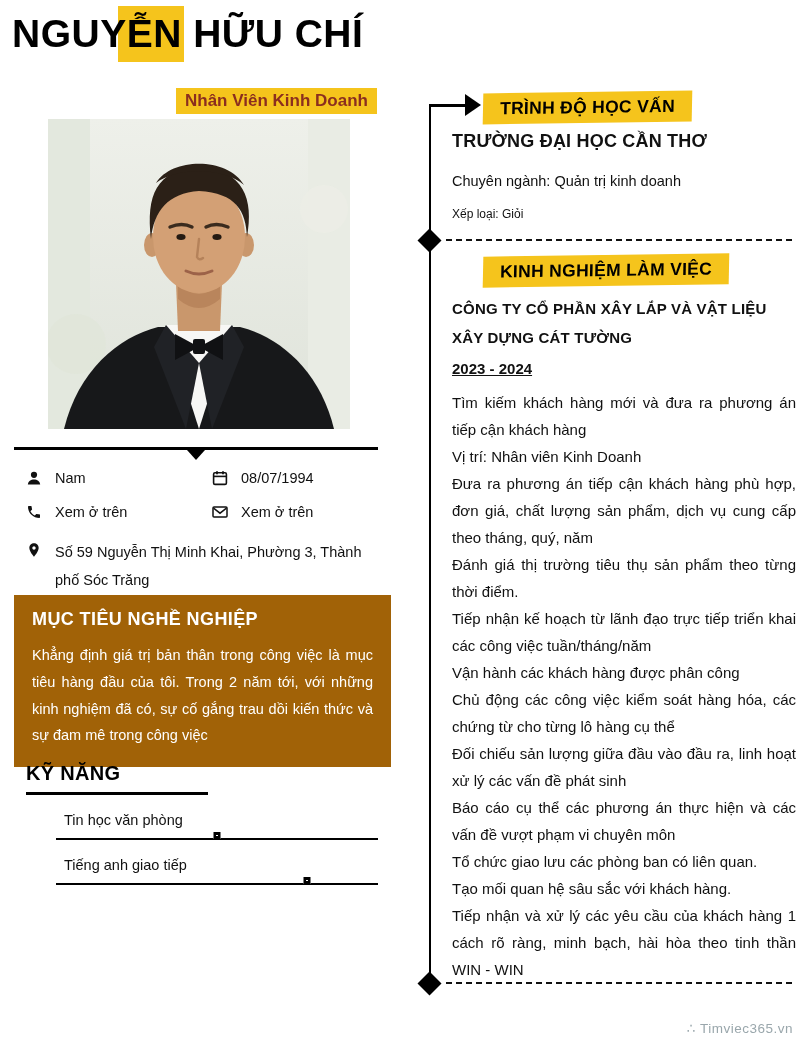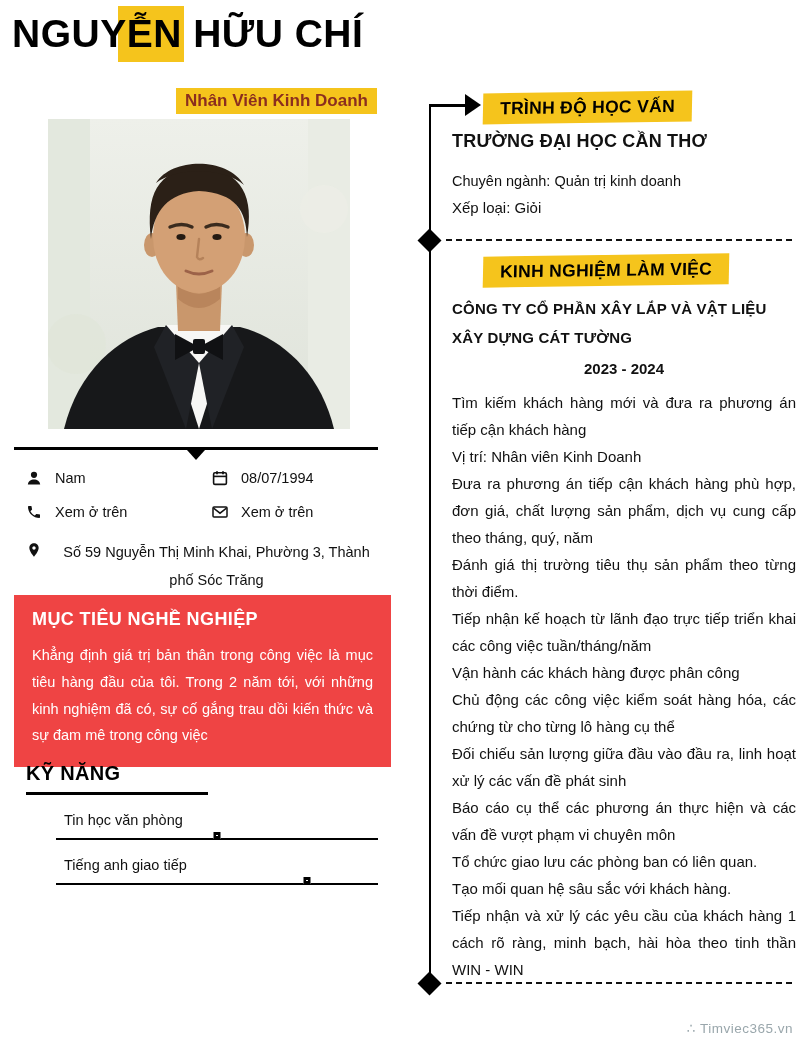--- a/index.html
+++ b/index.html
@@ -33,33 +33,32 @@
   .info { position:absolute; left:14px; top:447px; width:364px; }
   .info-topline { position:relative; height:3px; background:#000; }
   .info-topline .tri {
     position:absolute; left:50%; top:3px; transform:translateX(-50%);
     width:0; height:0; border-left:9px solid transparent;
     border-right:9px solid transparent; border-top:10px solid #000;
   }
   .info-grid {
     display:grid; grid-template-columns:178px 1fr; column-gap:8px; row-gap:18px;
     padding:20px 0 0 12px;
-    text-align:center;
   }
   .info-item { display:flex; align-items:center; gap:13px; font-size:14.5px; }
   .info-item .icon { width:16px; height:16px; flex:0 0 16px; display:inline-flex; }
   .info-item .icon svg { width:16px; height:16px; }
   .info-address { grid-column:1 / -1; align-items:flex-start; line-height:1.95; }
   .info-address .icon { margin-top:4px; }
   .info-bottomline { margin-top:16px; height:2.5px; background:#000; }
 
   
   .objective {
     position:absolute; left:14px; top:595px; width:377px;
-    background:#ef4444; color:#fff; padding:14px 18px 18px 18px;
+    background:#a16207; color:#fff; padding:14px 18px 18px 18px;
   }
   .objective h2 { font-size:18px; font-weight:bold; letter-spacing:.4px; margin-bottom:12px; }
   .objective p { font-size:14.5px; line-height:1.85; text-align:justify; }
 
   
   .side-section h2 { font-size:20px; font-weight:bold; letter-spacing:.3px; color:#000; }
   .side-underline { width:182px; height:2.5px; background:#000; margin-top:7px; }
   .skills { position:absolute; left:26px; top:762px; width:378px; }
   .skill-rows { margin-left:30px; width:322px; }
   .skill-row { margin-top:17px; }
@@ -97,25 +96,25 @@
     position:absolute; background:var(--accent-yellow, #F5C41C); color:#000;
     font-size:17.5px; font-weight:bold; padding:5px 17px; letter-spacing:.3px;
     transform:rotate(-0.8deg) skewX(-2deg); white-space:nowrap;
   }
   .edu-header { left:483px; top:92px; }
   .exp-header { left:483px; top:255px; }
 
   .edu-block { position:absolute; left:452px; top:131px; width:342px; }
   .edu-school { font-size:18px; font-weight:bold; letter-spacing:.2px; }
   .edu-major { margin-top:21px; font-size:14.5px; }
-  .edu-grade { margin-top:10px; font-size:15px; }
+  .edu-grade { margin-top:18px; font-size:12px; }
 
   .exp-block { position:absolute; left:452px; top:294px; width:344px; }
   .exp-company { font-size:15px; font-weight:bold; line-height:1.95; letter-spacing:.2px; }
-  .exp-period { margin-top:7px; font-size:15px; font-weight:bold; text-align:center; }
+  .exp-period { margin-top:7px; font-size:15px; font-weight:bold; text-align:left;text-decoration:underline; }
   .exp-body { margin-top:12px; }
   .exp-body p { font-size:15px; line-height:1.8; text-align:justify; }
 
   .watermark {
     position:absolute; right:18px; top:1020px;
     color:var(--watermark-gray, #9AA7AC); font-size:13.5px; letter-spacing:.5px;
   }
 </style>
 </head>
 <body>

